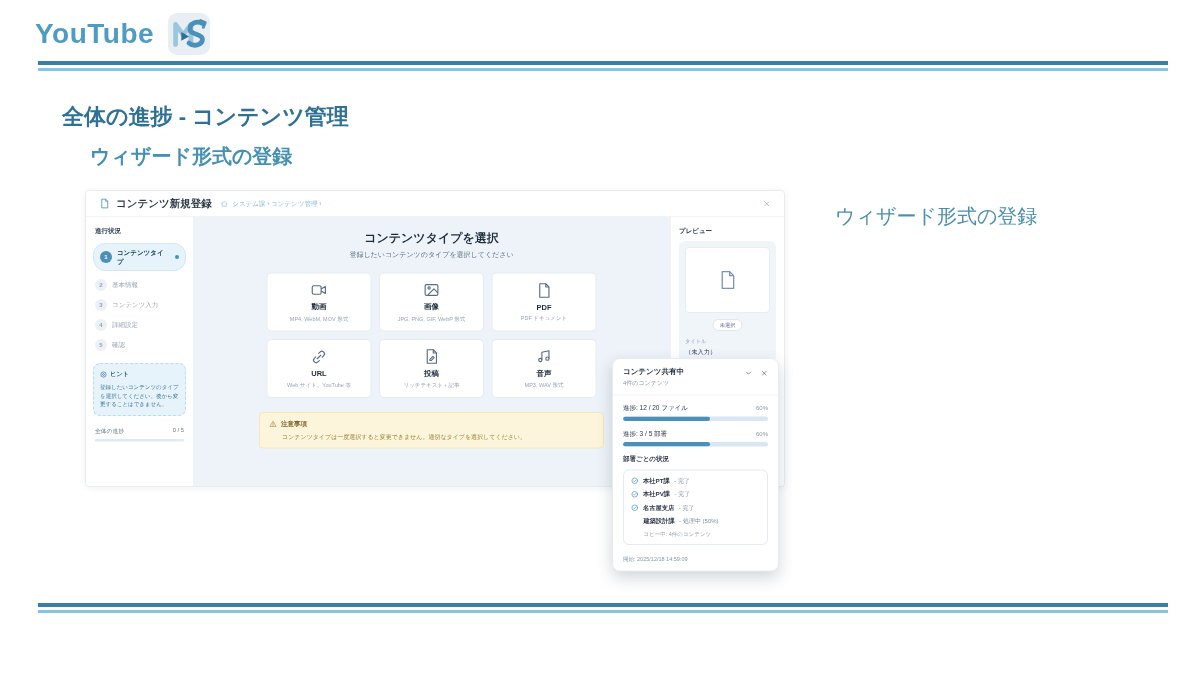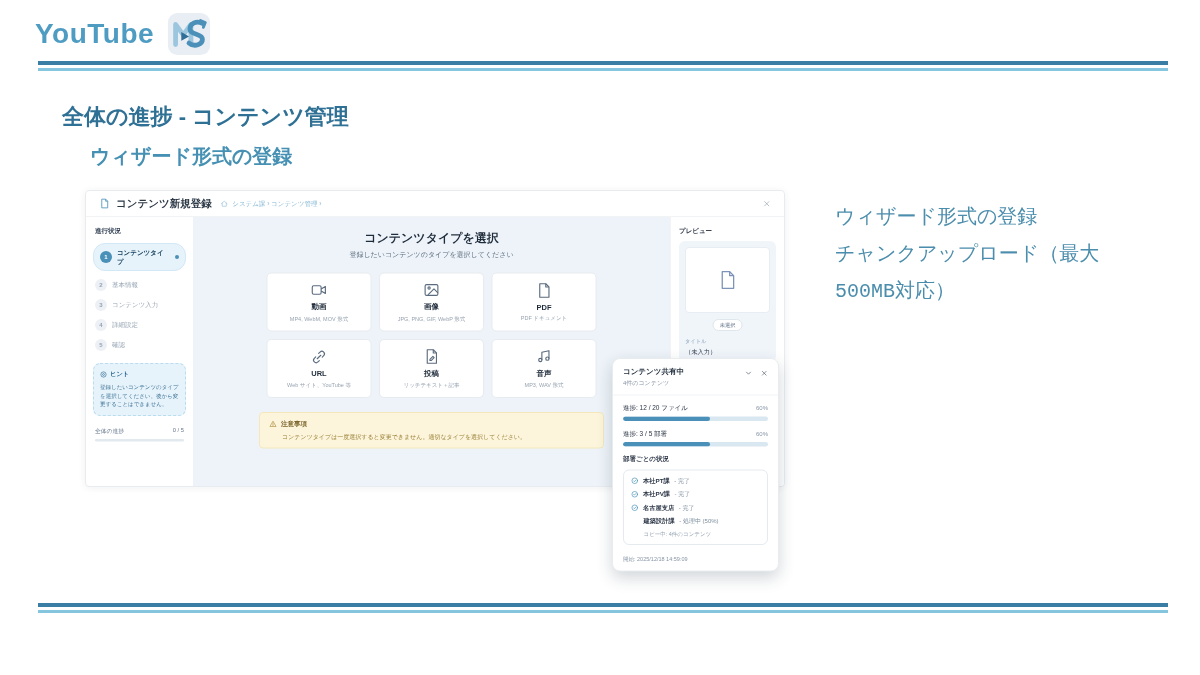--- a/index.html
+++ b/index.html
@@ -127,21 +127,20 @@
 </div>
 
 <div class="rule rule-dark r1"></div>
 <div class="rule rule-light r2"></div>
 
 <div class="slide-title">全体の進捗 - コンテンツ管理</div>
 <div class="slide-subtitle">ウィザード形式の登録</div>
 
 <div class="features">
   <div>ウィザード形式の登録</div>
-  <div>チャンクアップロード（最大500MB対応）</div>
 </div>
 
 <div class="app-window">
  <div class="app-scale">
   <div class="app-frame">
 
     <div class="app-header">
       <span class="icon" style="color:#4a90b8;">
         <svg viewBox="0 0 24 24" width="22" height="22" fill="none" stroke="currentColor" stroke-width="1.8" stroke-linejoin="round">
               <path d="M6 2.5h8.5L19 7v14.5H6z"></path>

